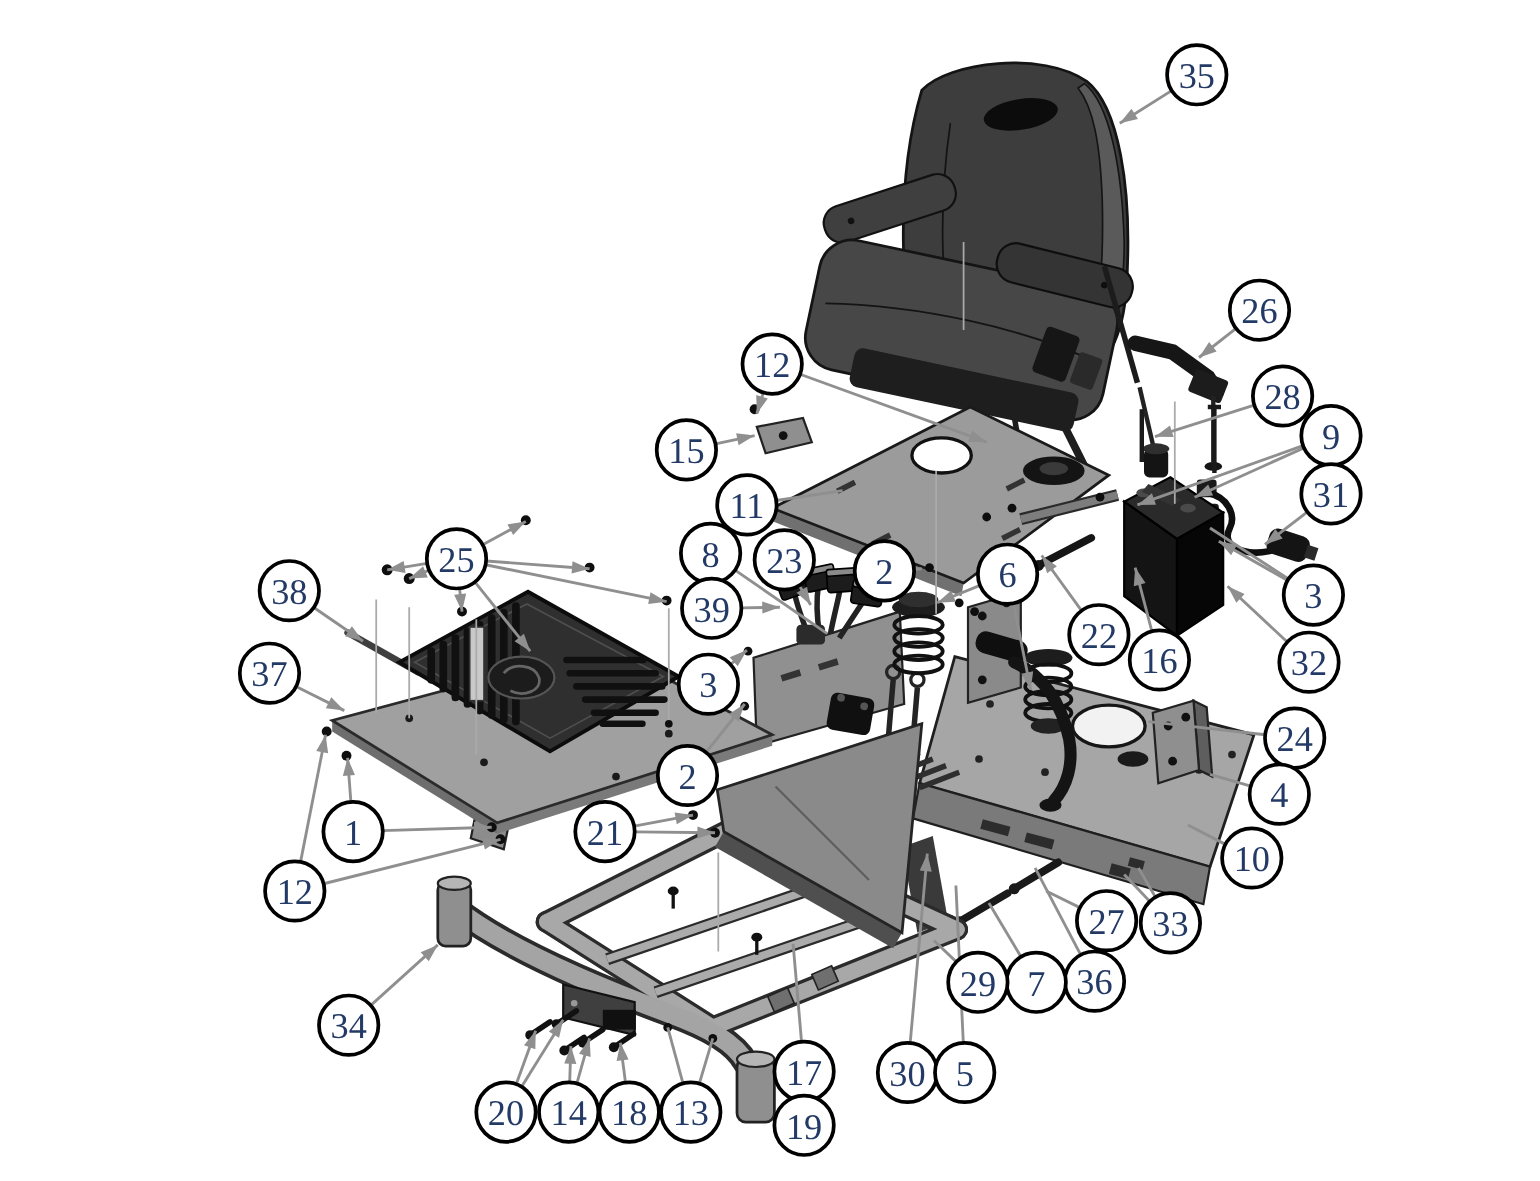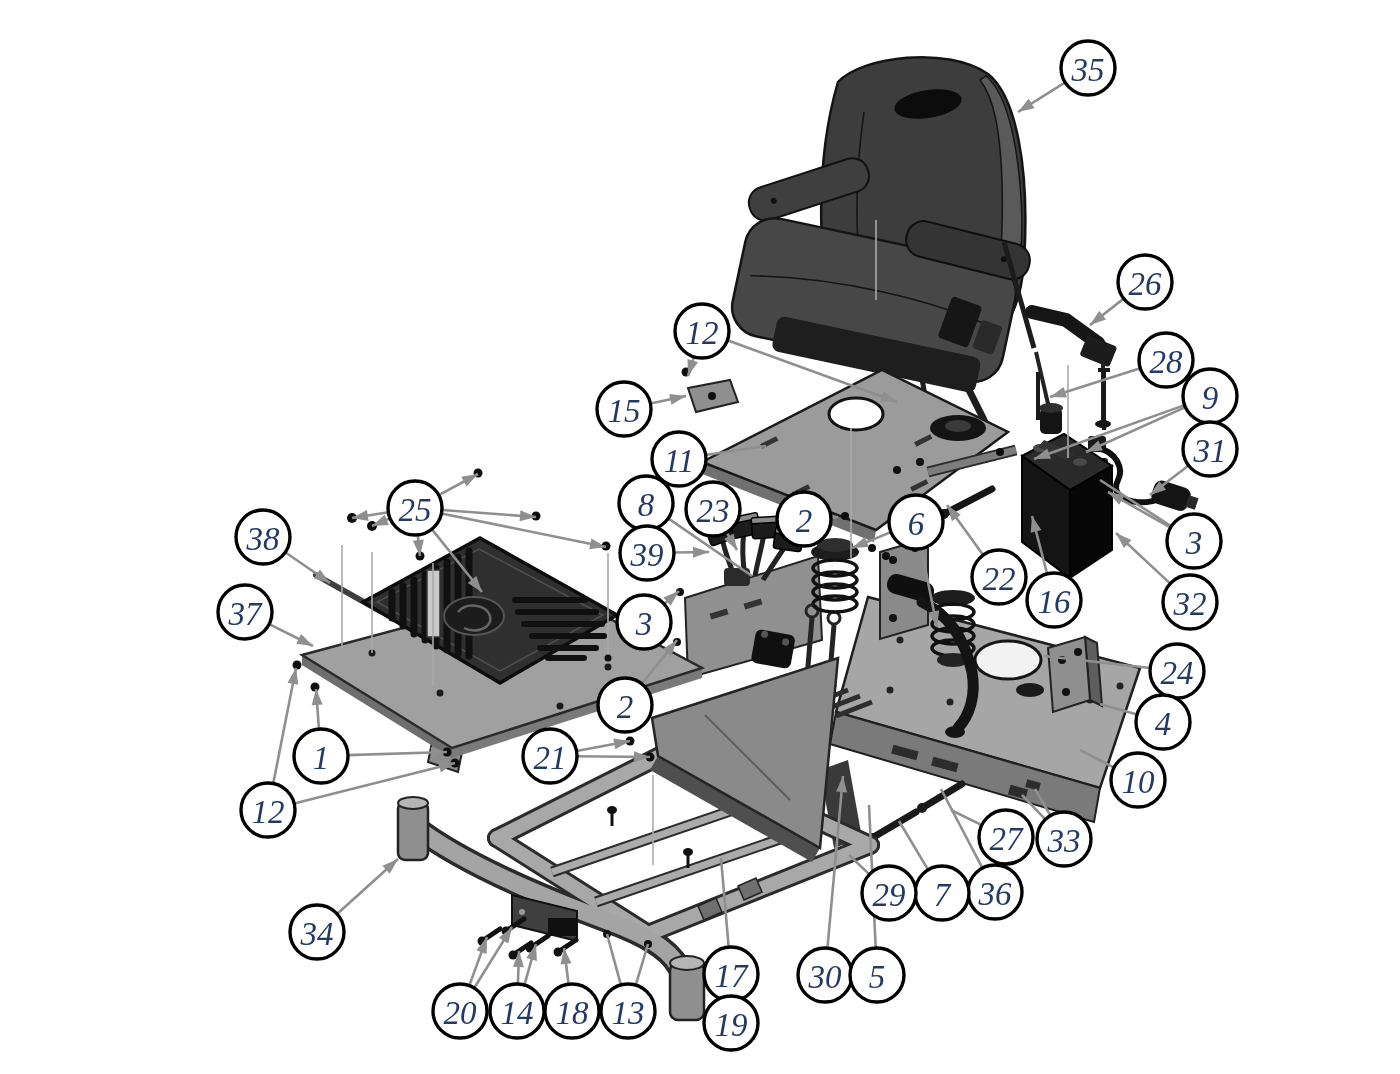--- a/index.html
+++ b/index.html
@@ -1,17 +1,17 @@
 <!DOCTYPE html>
 <html><head>
 <meta charset="utf-8">
 <style>
   html,body{margin:0;padding:0;background:#ffffff;}
   .stage{position:relative;width:1400px;height:1074px;background:#ffffff;overflow:hidden;
-         font-family:"Liberation Serif","DejaVu Serif",serif;font-style:italic;}
+         font-family:"Liberation Serif","DejaVu Serif",serif;}
   svg{position:absolute;left:0;top:0;}
   text{user-select:none;}
 </style>
 </head>
 <body>
 
 <div class="stage">
 <svg width="1400" height="1074" viewBox="0 0 1400 1074">
 
   <g>

